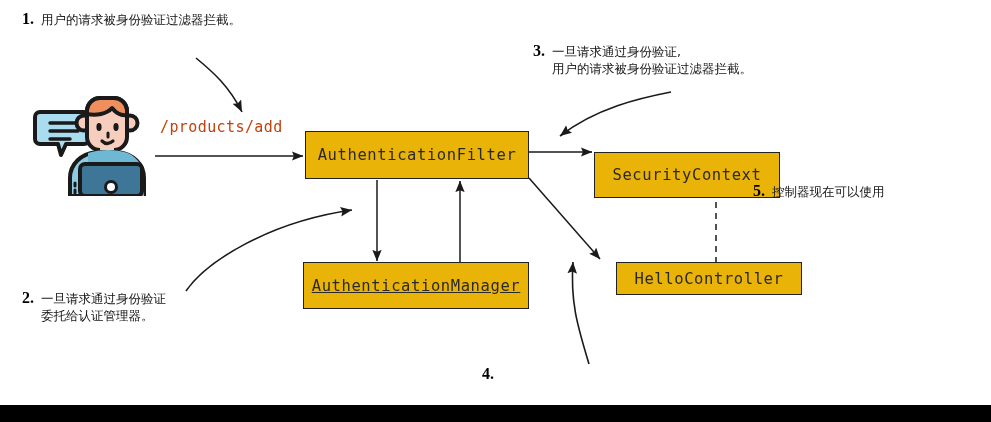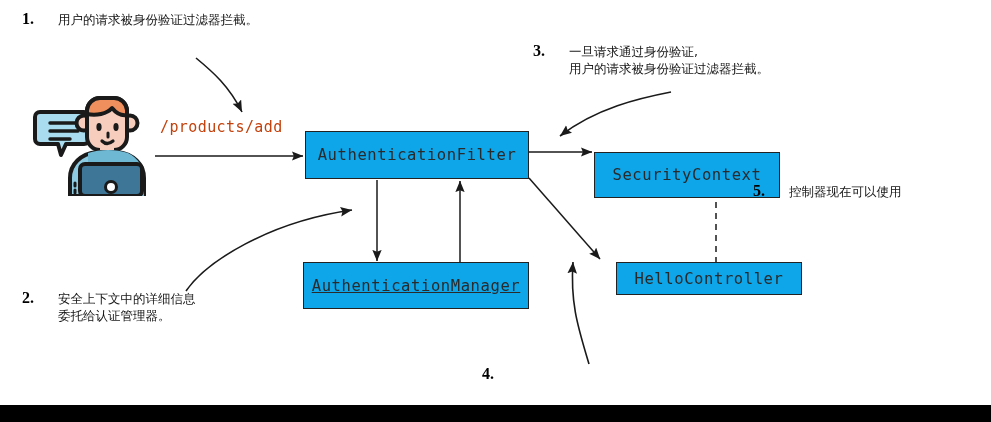--- a/index.html
+++ b/index.html
@@ -37,27 +37,27 @@
     line-height: 1;
     padding-right: 7px;
     color: #000000;
   }
   .note-lines {
     font-family: "DejaVu Sans", sans-serif;
     font-size: 12.5px;
     line-height: 17px;
     color: #151515;
   }
-  .note-lines div { white-space: nowrap; margin-left: 17px; }
+  .note-lines div { white-space: nowrap; }
 
   
   .box {
     position: absolute;
     box-sizing: border-box;
-    background: #0ea5e9;
+    background: #eab308;
     border: 1.6px solid #222222;
     display: flex;
     align-items: center;
     justify-content: center;
     font-family: "DejaVu Sans Mono", monospace;
     font-size: 15.5px;
     letter-spacing: 0.6px;
     color: #2a2a2a;
   }
 
@@ -175,21 +175,21 @@
   <div class="note" style="left:22px; top:11px;">
     <span class="note-num">1.</span>
     <span class="note-lines">
       <div>用户的请求被身份验证过滤器拦截。</div>
     </span>
   </div>
 
   <div class="note" style="left:22px; top:290px;">
     <span class="note-num">2.</span>
     <span class="note-lines">
-      <div>安全上下文中的详细信息</div>
+      <div>一旦请求通过身份验证</div>
       <div>委托给认证管理器。</div>
     </span>
   </div>
 
   <div class="note" style="left:533px; top:43px;">
     <span class="note-num">3.</span>
     <span class="note-lines">
       <div>一旦请求通过身份验证,</div>
       <div>用户的请求被身份验证过滤器拦截。</div>
     </span>

